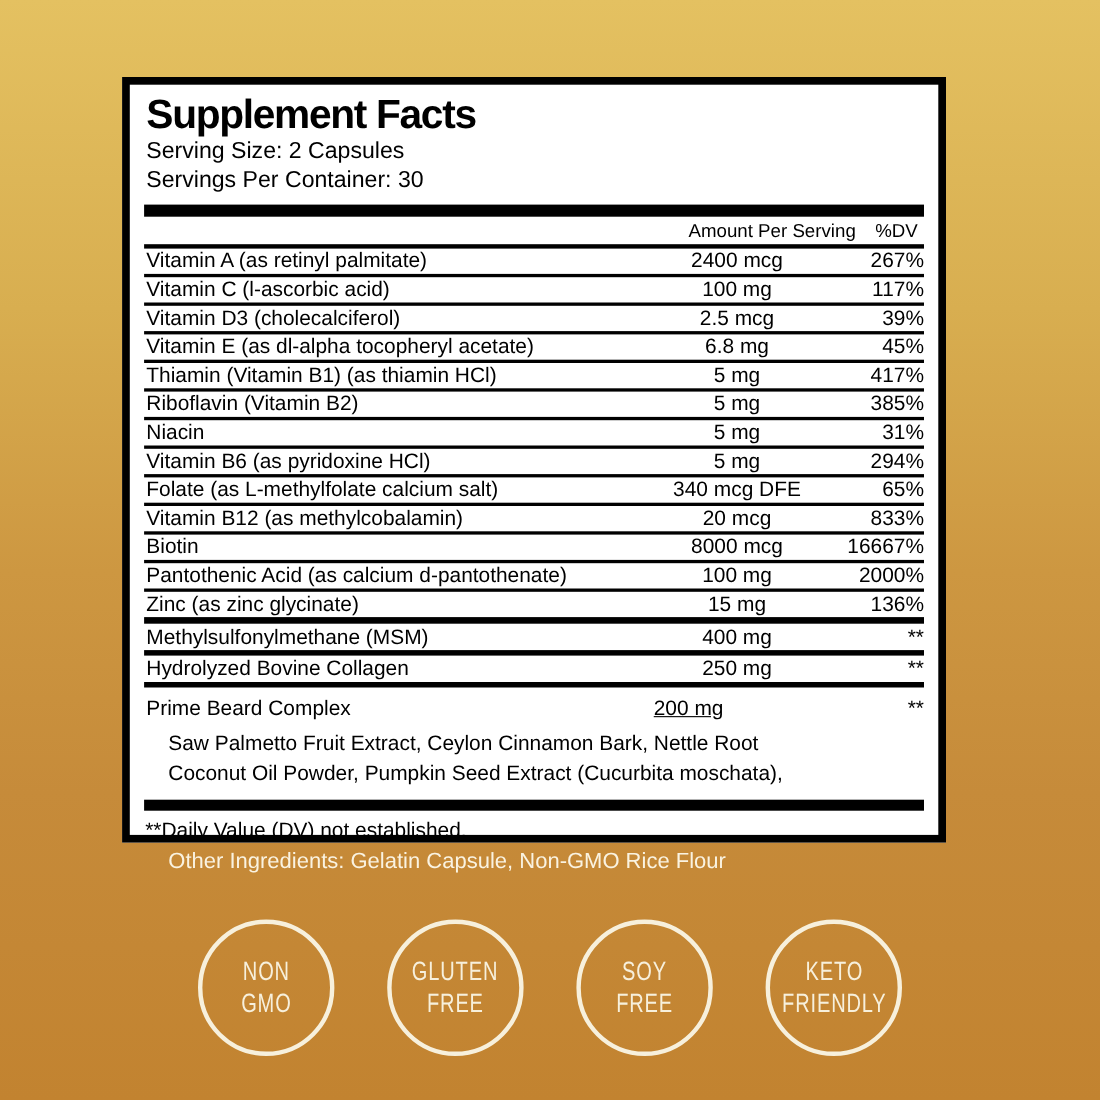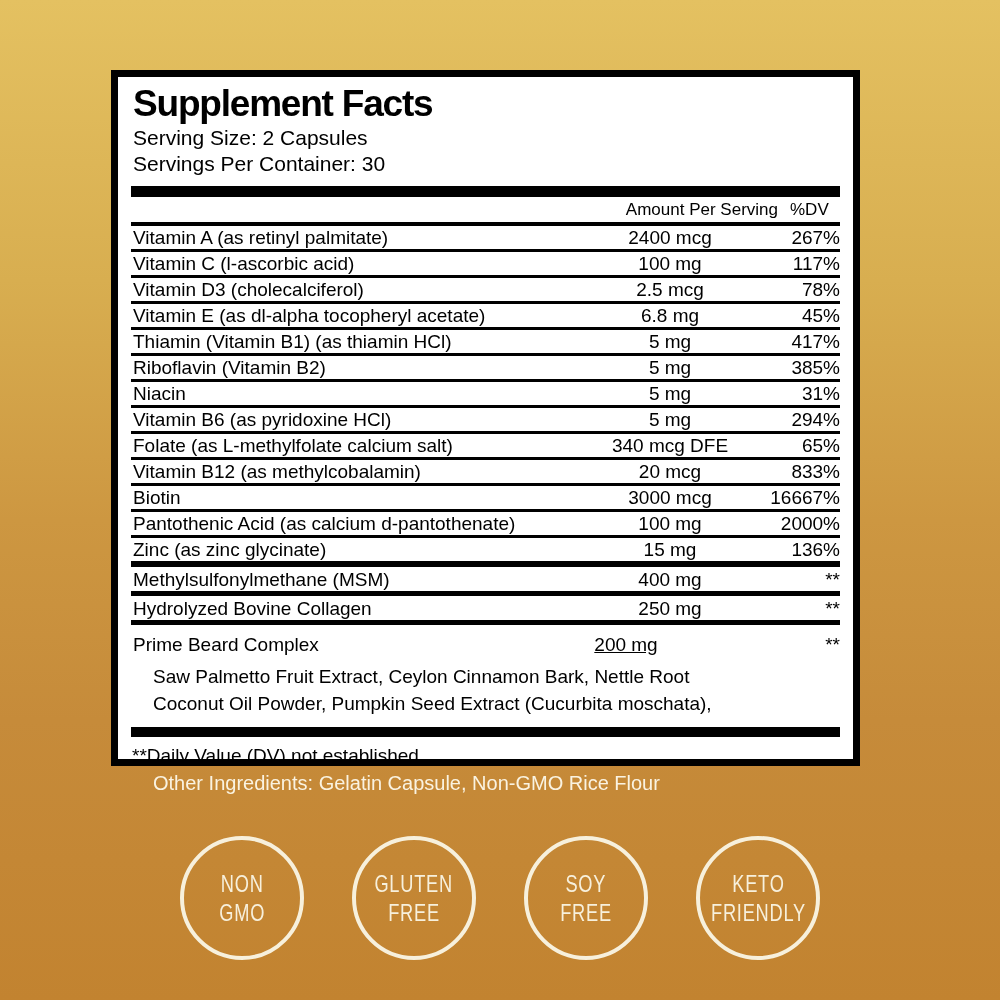--- a/index.html
+++ b/index.html
@@ -13,21 +13,21 @@
     box-sizing:border-box;background:#fff;border:7px solid #000;
     padding:4px 13px 0 13px;
   }
   .sf-title{font-size:37px;font-weight:bold;letter-spacing:-1.2px;line-height:42px;margin:2px 0 0 2px;}
   .sf-sub{font-size:21px;line-height:26px;margin-left:2px;}
   .bar-thick{height:11px;background:#000;margin-top:9px;}
   .bar-thick-b{height:10px;background:#000;margin-top:10px;}
   .bar-med{height:4px;background:#000;}
   .colhead{display:flex;justify-content:flex-end;align-items:baseline;font-size:17px;padding:3px 0 2px 0;}
   .colhead .aps{text-align:right;}
-  .colhead .dv{width:50px;margin-left:12px;text-align:left;}
+  .colhead .dv{width:50px;margin-left:12px;text-align:center;}
   .sf-row{display:grid;grid-template-columns:1fr 150px 95px;font-size:19px;line-height:22px;
           padding:1px 0 0 2px;border-bottom:3px solid #000;}
   .sf-row .amt{text-align:center;}
   .sf-row .dvv{text-align:right;}
   .sf-row.sep-heavy{border-bottom-width:6px;}
   .sf-row2{display:grid;grid-template-columns:1fr 150px 95px;font-size:19px;line-height:21px;
            padding:2px 0 1px 2px;border-bottom:5px solid #000;}
   .sf-row2 .amt{text-align:center;}
   .sf-row2 .dvv{text-align:right;}
   .sf-row3{display:grid;grid-template-columns:1fr 150px 95px;font-size:19px;line-height:24px;
@@ -66,21 +66,21 @@
     <span class="dvv">267%</span>
   </div>
   <div class="sf-row">
     <span class="nm">Vitamin C (l-ascorbic acid)</span>
     <span class="amt">100 mg</span>
     <span class="dvv">117%</span>
   </div>
   <div class="sf-row">
     <span class="nm">Vitamin D3 (cholecalciferol)</span>
     <span class="amt">2.5 mcg</span>
-    <span class="dvv">78%</span>
+    <span class="dvv">39%</span>
   </div>
   <div class="sf-row">
     <span class="nm">Vitamin E (as dl-alpha tocopheryl acetate)</span>
     <span class="amt">6.8 mg</span>
     <span class="dvv">45%</span>
   </div>
   <div class="sf-row">
     <span class="nm">Thiamin (Vitamin B1) (as thiamin HCl)</span>
     <span class="amt">5 mg</span>
     <span class="dvv">417%</span>
@@ -105,21 +105,21 @@
     <span class="amt">340 mcg DFE</span>
     <span class="dvv">65%</span>
   </div>
   <div class="sf-row">
     <span class="nm">Vitamin B12 (as methylcobalamin)</span>
     <span class="amt">20 mcg</span>
     <span class="dvv">833%</span>
   </div>
   <div class="sf-row">
     <span class="nm">Biotin</span>
-    <span class="amt">3000 mcg</span>
+    <span class="amt">8000 mcg</span>
     <span class="dvv">16667%</span>
   </div>
   <div class="sf-row">
     <span class="nm">Pantothenic Acid (as calcium d-pantothenate)</span>
     <span class="amt">100 mg</span>
     <span class="dvv">2000%</span>
   </div>
   <div class="sf-row sep-heavy">
     <span class="nm">Zinc (as zinc glycinate)</span>
     <span class="amt">15 mg</span>

